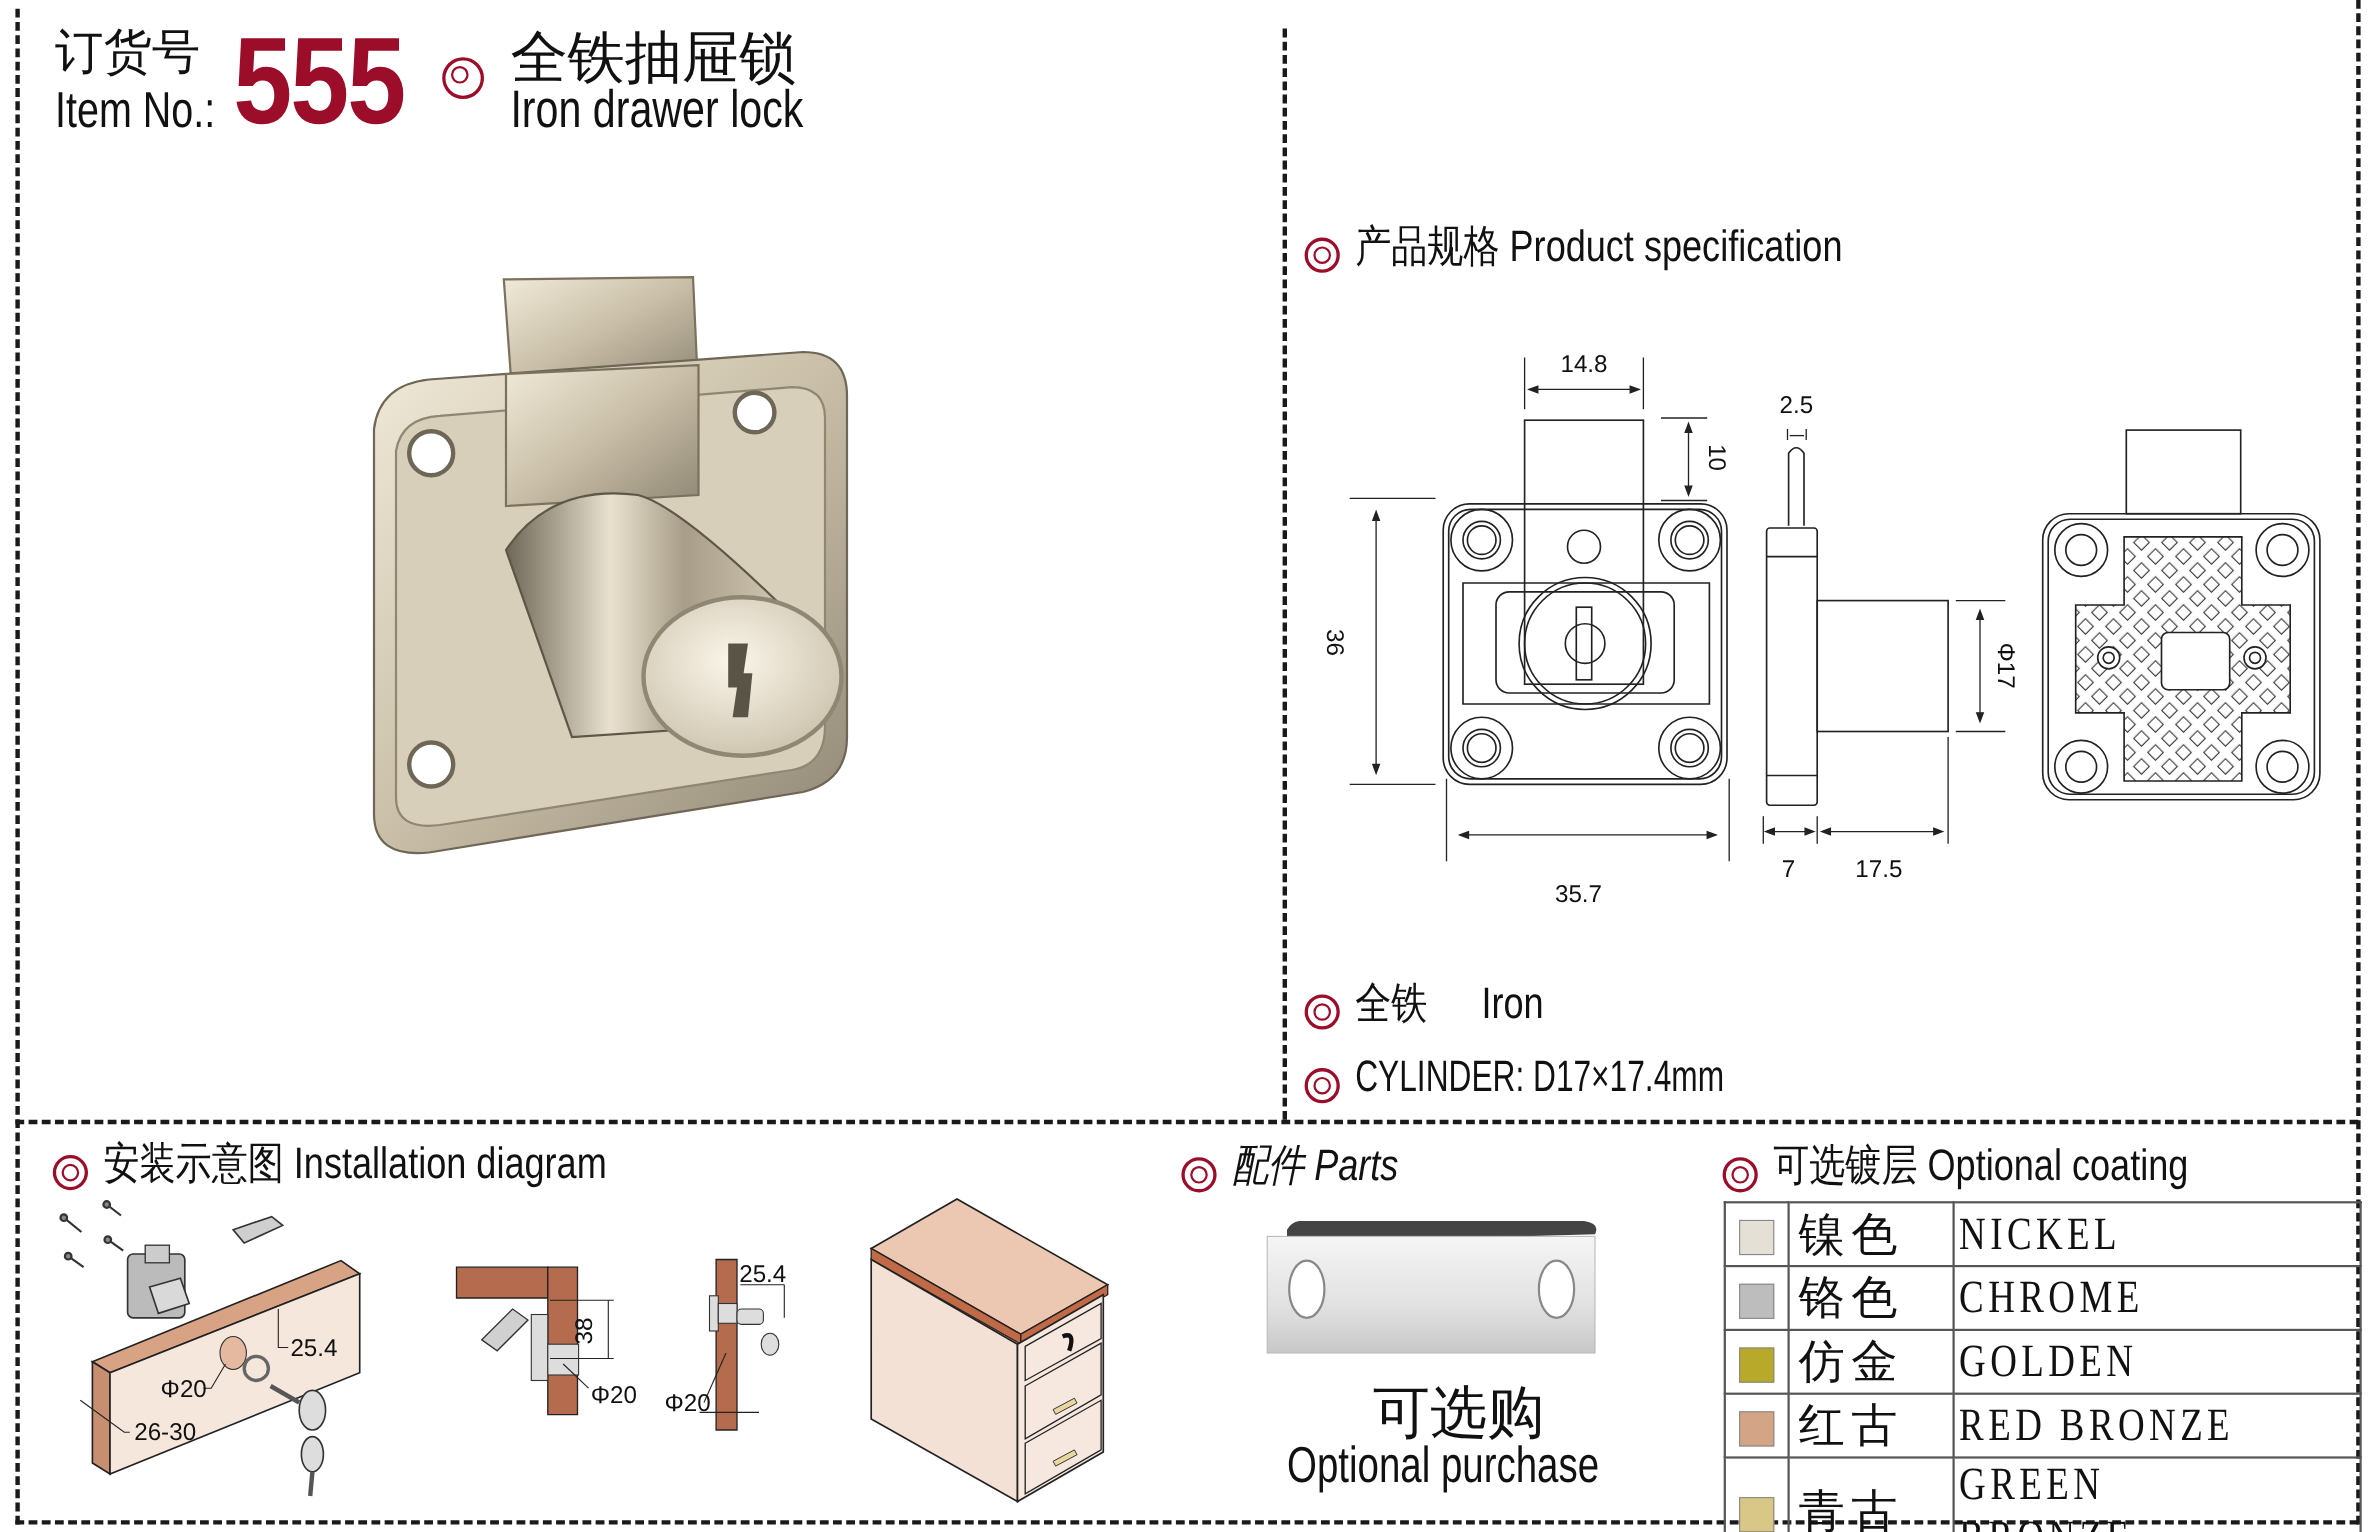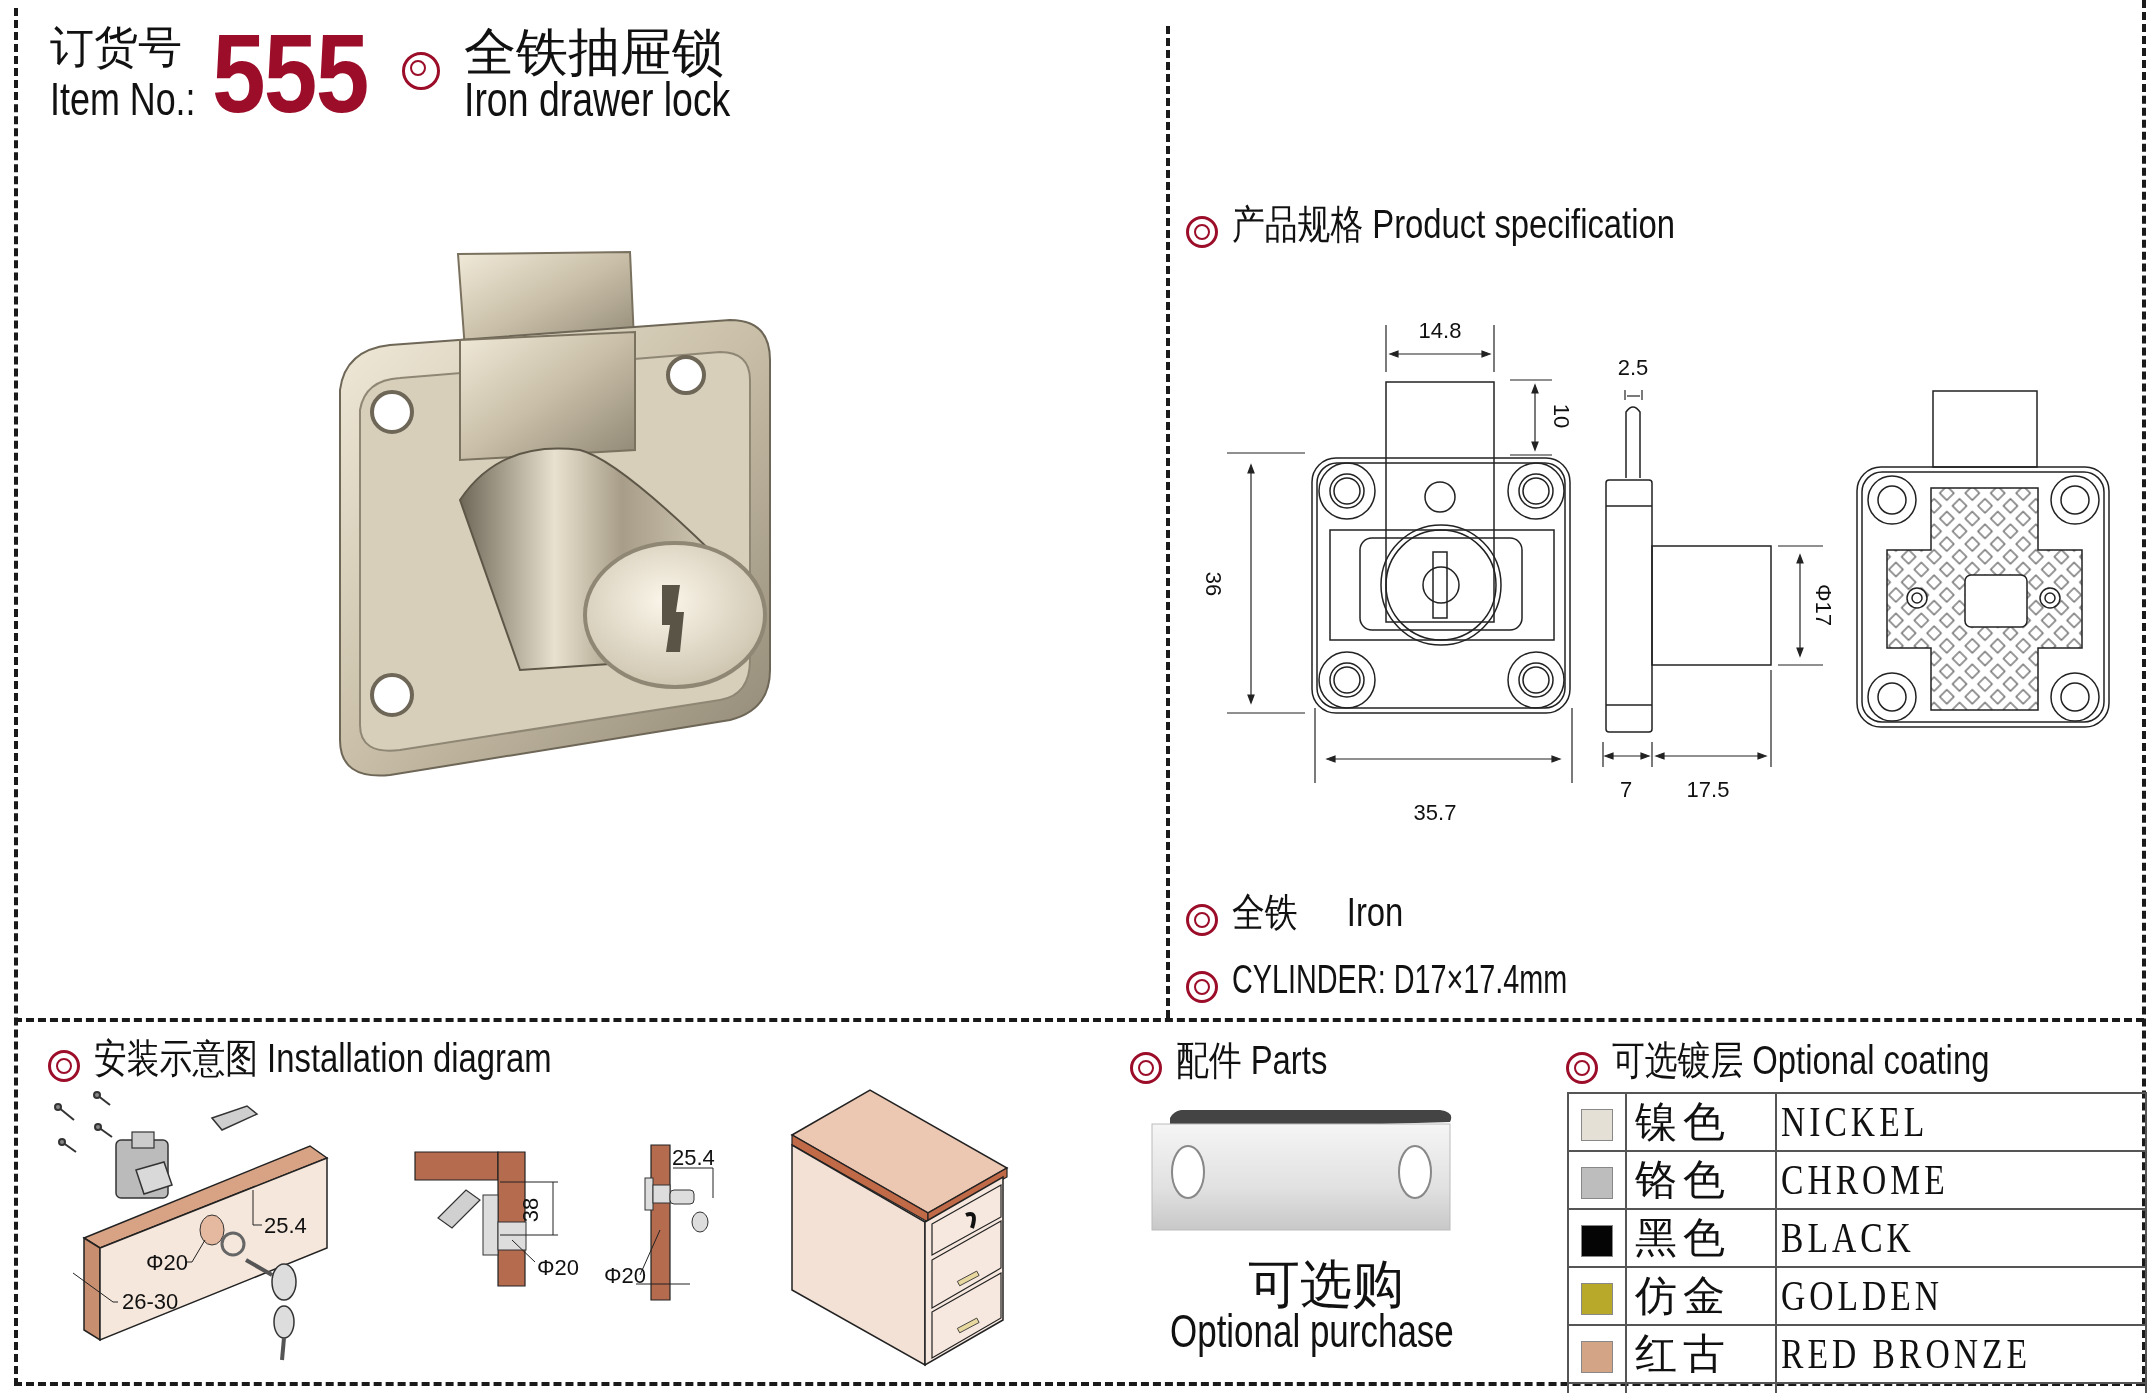--- a/index.html
+++ b/index.html
@@ -291,21 +291,21 @@
   <path d="M22 65 L155 142 L155 285 L22 210 Z" fill="#f3e1d6" stroke="#222" stroke-width="1.5"></path>
   <path d="M155 142 L233 97 L233 240 L155 285 Z" fill="#f7e8df" stroke="#222" stroke-width="1.5"></path>
   <path d="M162 144 L231 105 L231 137 L162 175 Z" fill="#f7e8df" stroke="#222" stroke-width="1.2"></path>
   <path d="M162 180 L231 141 L231 188 L162 228 Z" fill="#f7e8df" stroke="#222" stroke-width="1.2"></path>
   <path d="M162 232 L231 193 L231 238 L162 278 Z" fill="#f7e8df" stroke="#222" stroke-width="1.2"></path>
   <path d="M196 135 Q208 130 202 148" fill="none" stroke="#111" stroke-width="4"></path>
   <rect x="187" y="196" width="22" height="5" fill="#e8d8a0" stroke="#333" stroke-width="0.8" transform="rotate(-28 198 198)"></rect>
   <rect x="187" y="243" width="22" height="5" fill="#e8d8a0" stroke="#333" stroke-width="0.8" transform="rotate(-28 198 245)"></rect>
 </svg>
 
-<div class="sec-title" style="left:1130px;top:1036px;">
+<div class="sec-title" style="left:1074px;top:1036px;font-style:italic;">
   <span class="bullet"></span>
   <span class="t"><span>配件</span> <span>Parts</span></span>
 </div>
 <svg class="abs" style="left:1150px;top:1110px;" width="310" height="130" viewBox="0 0 310 130">
   <defs>
     <linearGradient id="plate" x1="0" y1="0" x2="0" y2="1">
       <stop offset="0" stop-color="#f5f5f5"></stop>
         <stop offset="0.6" stop-color="#e1e1e1"></stop>
         <stop offset="1" stop-color="#c8c8c8"></stop>
     </linearGradient>
@@ -328,25 +328,20 @@
         <td class="sw"><span class="swatch" style="background: rgb(228, 224, 214);"></span></td>
         <td class="cn">镍色</td>
         <td class="en"><span>NICKEL</span></td>
       </tr>
       <tr>
         <td class="sw"><span class="swatch" style="background: rgb(189, 189, 189);"></span></td>
         <td class="cn">铬色</td>
         <td class="en"><span>CHROME</span></td>
       </tr>
       <tr>
-        <td class="sw"><span class="swatch" style="background: rgb(5, 5, 5);"></span></td>
-        <td class="cn">黑色</td>
-        <td class="en"><span>BLACK</span></td>
-      </tr>
-      <tr>
         <td class="sw"><span class="swatch" style="background: rgb(185, 169, 42);"></span></td>
         <td class="cn">仿金</td>
         <td class="en"><span>GOLDEN</span></td>
       </tr>
       <tr>
         <td class="sw"><span class="swatch" style="background: rgb(212, 164, 135);"></span></td>
         <td class="cn">红古</td>
         <td class="en"><span>RED BRONZE</span></td>
       </tr>
       <tr>

